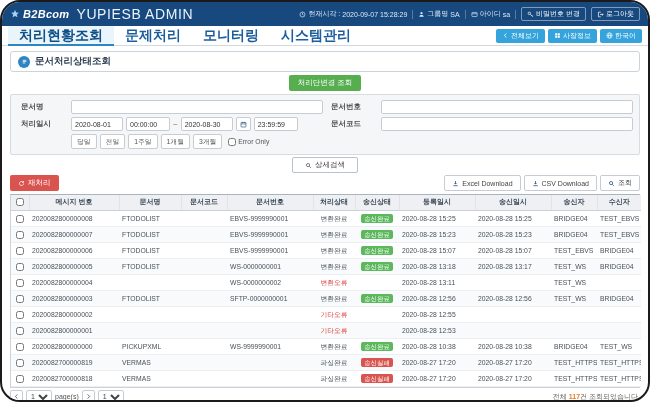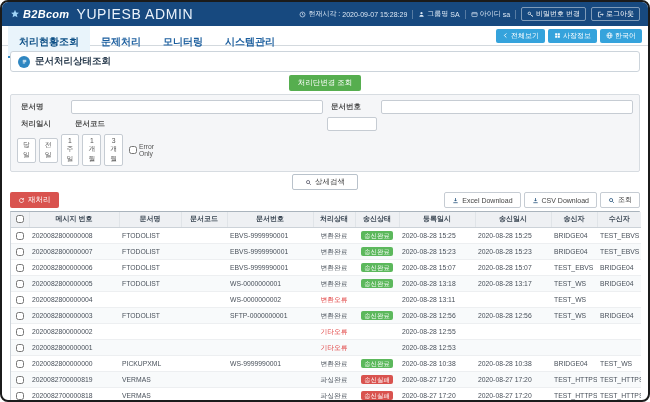--- a/index.html
+++ b/index.html
@@ -1,37 +1,37 @@
 <!DOCTYPE html>
 <html><head>
 <meta charset="utf-8">
 <style>
   * { margin:0; padding:0; box-sizing:border-box; }
   html,body { background:#fff; }
   body { width:650px; height:402px; font-family:"Liberation Sans","DejaVu Sans",sans-serif; color:#333; }
-  .frame { width:650px; height:402px; border:2px solid #1b1b1b; border-radius:8px; overflow:hidden;
+  .frame { width:650px; height:402px; border:2px solid #1b1b1b; border-radius:20px; overflow:hidden;
            display:flex; flex-direction:column; background:#fff; }
 
   
   .topbar { height:24px; background:#17497f; display:flex; align-items:center; padding:0 8px; color:#fff; flex-shrink:0; }
   .logo { display:flex; align-items:center; gap:3px; cursor:pointer; }
   .logo .ic { color:#9fd3f6; }
   .logo-text { font-style:italic; font-weight:bold; font-size:11px; letter-spacing:.3px; }
   .app-title { font-size:14px; margin-left:7px; letter-spacing:.6px; color:#eaf2fb; }
   .topbar-right { margin-left:auto; display:flex; align-items:center; gap:5px; font-size:7px; color:#dce8f5; }
   .top-item { display:flex; align-items:center; gap:2px; white-space:nowrap; }
   .top-sep { width:1px; height:9px; background:rgba(255,255,255,.28); }
   .top-btn { border:1px solid rgba(255,255,255,.45); background:transparent; color:#fff; font-size:7px;
              padding:1px 5px; border-radius:2px; display:flex; align-items:center; gap:2px; cursor:pointer; }
 
   
   .nav { height:20px; background:#fff; border-bottom:1px solid #d3d9de; display:flex; align-items:center;
          padding:0 6px; flex-shrink:0; }
   .nav-items { display:flex; height:100%; }
-  .nav-item { font-size:10px; font-weight:bold; color:#1b5e9e; padding:16px 11px; display:flex; align-items:center; cursor:pointer; }
+  .nav-item { font-size:14px; font-weight:bold; color:#1b5e9e; padding:10px 11px; display:flex; align-items:center; cursor:pointer; }
   .nav-item.active { background:#e9f4fb; color:#0d4f86; box-shadow:inset 0 -2px 0 #2e86c1; }
   .nav-right { margin-left:auto; display:flex; gap:3px; align-items:center; }
   .btn-skyblue { background:#35a3dc; color:#fff; font-size:7px; padding:2px 6px; border-radius:2px; border:none;
                  display:flex; align-items:center; gap:2px; cursor:pointer; }
 
   
   .title-box { margin:5px 8px 3px; border:1px solid #ccd4db; border-radius:3px; background:#fff; height:21px;
                display:flex; align-items:center; padding:0 7px; gap:5px; flex-shrink:0; }
   .title-icon { width:12px; height:12px; background:#2e86c1; border-radius:50%; display:flex; align-items:center;
                 justify-content:center; color:#fff; flex-shrink:0; }
@@ -252,20 +252,32 @@
   </div>
 
   <div class="search-panel">
     <div class="search-grid">
       <span class="lbl">문서명</span>
       <input class="inp" type="text" value="" style="">
       <span class="lbl">문서번호</span>
       <input class="inp" type="text" value="" style="">
 
       <span class="lbl">처리일시</span>
+      <div class="dt-row">
+        <input class="inp inp-date" type="text" value="2020-08-01" style="">
+        <input class="inp inp-time" type="text" value="00:00:00" style="">
+        <span class="tilde">~</span>
+        <input class="inp inp-date" type="text" value="2020-08-30" style="">
+        <button class="btn-cal">
+          <svg class="ic ic-7">
+              <use href="#i-cal"></use>
+            </svg>
+        </button>
+        <input class="inp inp-time" type="text" value="23:59:59" style="">
+      </div>
       <span class="lbl">문서코드</span>
       <input class="inp" type="text" value="" style="">
 
       <span class="lbl"></span>
       <div class="quick-row">
 
         <button class="btn-mini">당일</button>
           <button class="btn-mini">전일</button>
           <button class="btn-mini">1주일</button>
           <button class="btn-mini">1개월</button>

